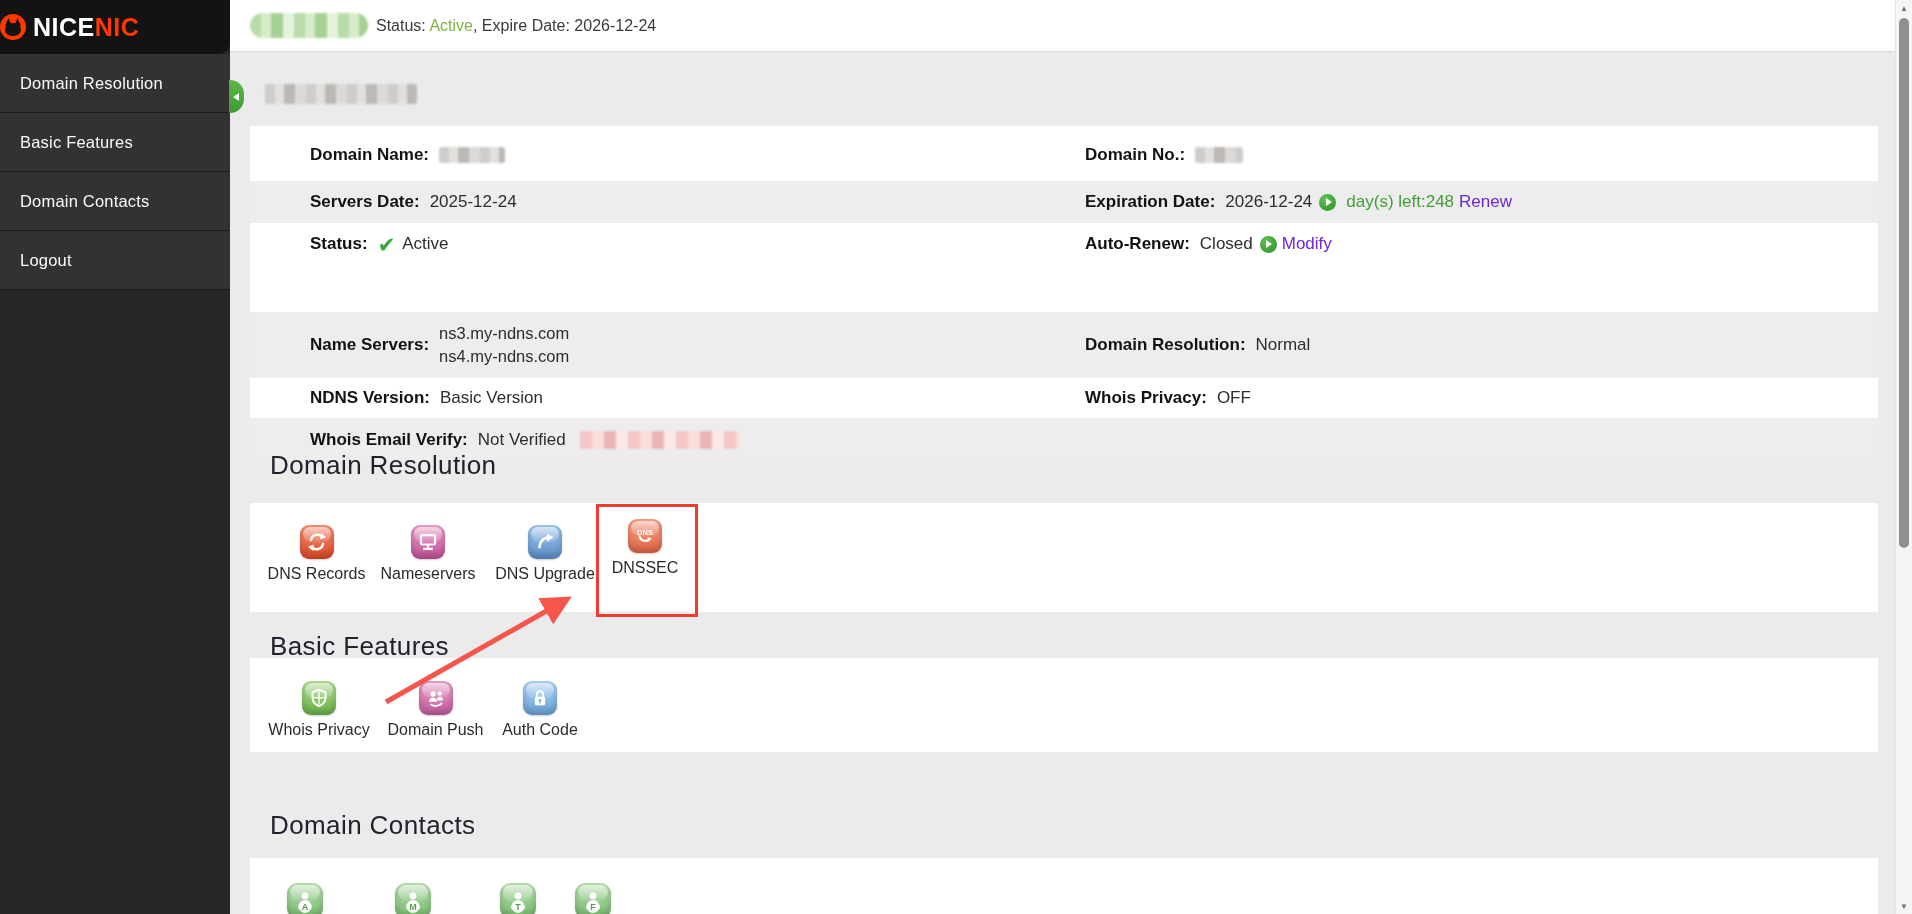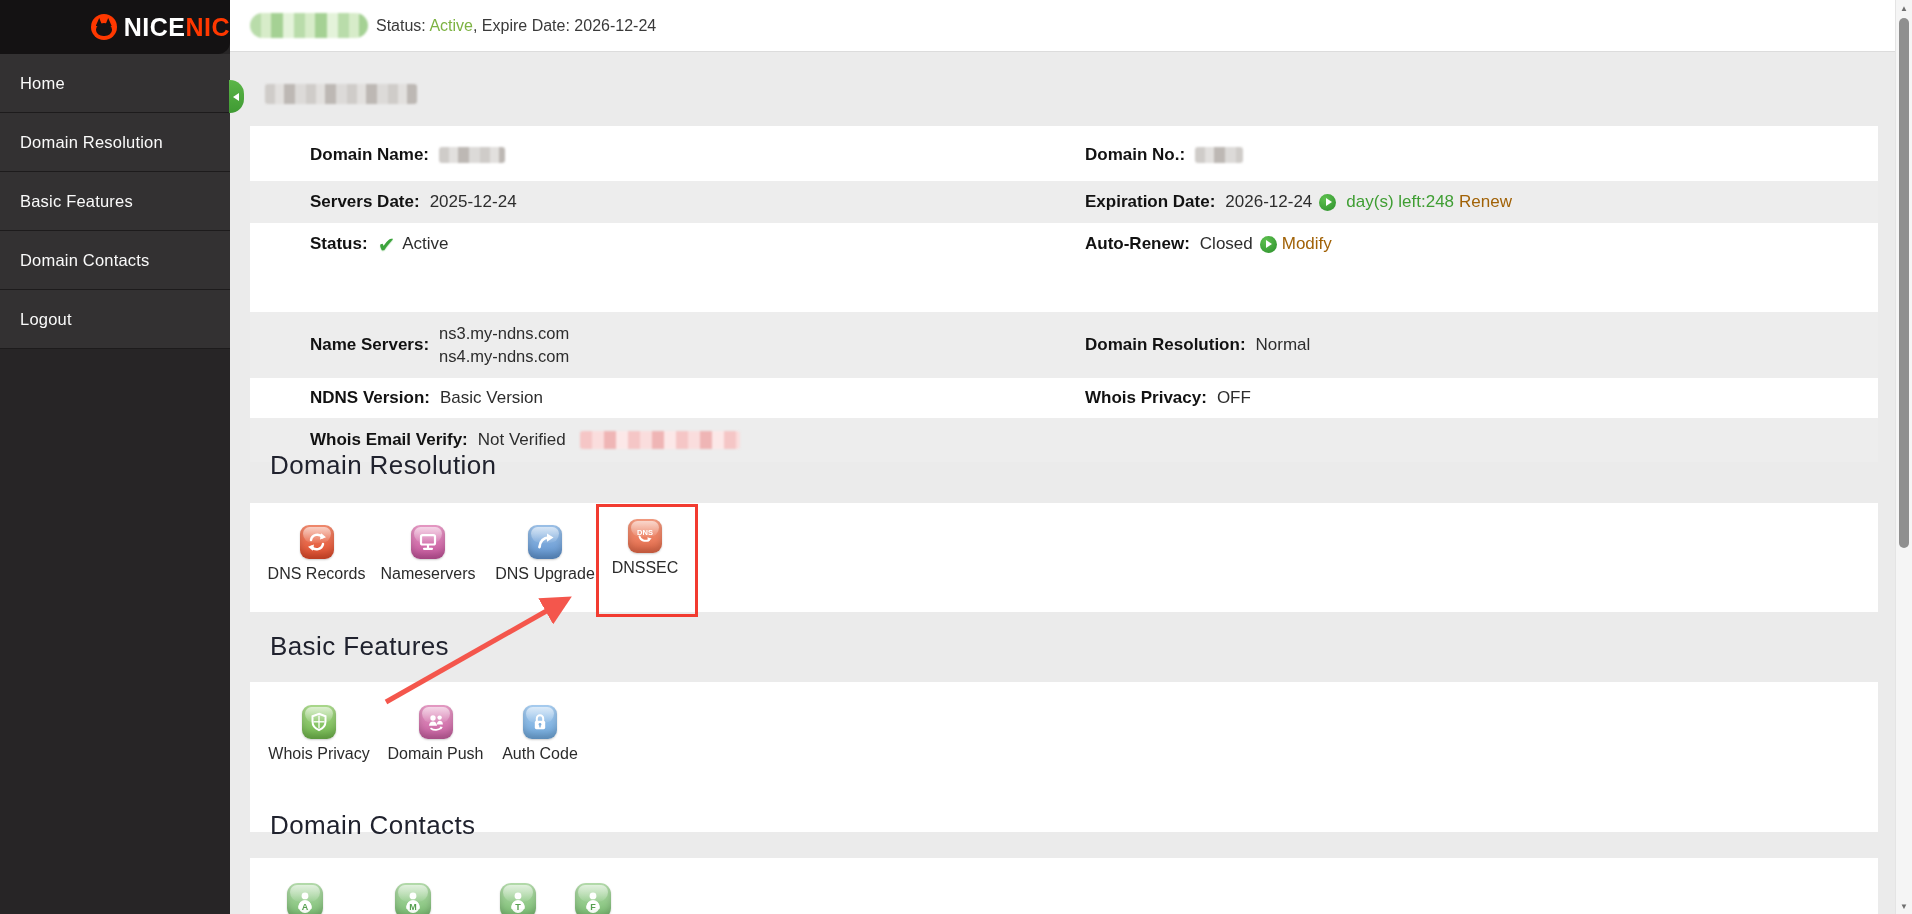--- a/index.html
+++ b/index.html
@@ -2,21 +2,21 @@
 <html><head>
 <meta charset="utf-8">
 <style>
   * { box-sizing: border-box; margin: 0; padding: 0; }
   html,body { background:#ebebeb; }
   body { font-family:"Liberation Sans", sans-serif; }
   .app { position:relative; width:1912px; height:914px; overflow:hidden; background:#ebebeb; }
 
   
   .sidebar { position:absolute; left:0; top:0; width:230px; height:914px; background:#272526; display:flex; flex-direction:column; z-index:5; }
-  .logo { height:54px; background:#141213; border-radius:0 0 12px 0; display:flex; align-items:center; justify-content:flex-end; gap:7px; }
+  .logo { height:54px; background:#141213; border-radius:0 0 12px 0; display:flex; align-items:center; justify-content:flex-start; gap:7px; }
   .logo-mark { width:26px; height:26px; border-radius:50%; background:#ff3800; position:relative; flex:0 0 auto; }
   .logo-mark::before { content:""; position:absolute; left:5px; top:4px; width:16px; height:8px; background:#141213;
     clip-path:polygon(0 100%, 22% 0, 42% 100%, 58% 100%, 78% 0, 100% 100%); }
   .logo-mark::after { content:""; position:absolute; left:5px; top:9px; width:16px; height:13px; background:#141213; border-radius:50% 50% 46% 46%; }
   .logo-text { font-size:25px; font-weight:800; letter-spacing:.5px; color:#fff; }
   .logo-text .red { color:#ff3800; }
   .menu { background:#333132; }
   .menu-item { height:59px; display:flex; align-items:center; padding-left:20px; color:#fafafa; font-size:16.5px; letter-spacing:.2px;
     border-bottom:1px solid #1d1b1c; cursor:pointer; background:#333132; }
   .sidebar-rest { flex:1; background:#272526; }
@@ -42,37 +42,37 @@
   .blur-pink { background-image:
       repeating-linear-gradient(90deg,#f5c6c6 0 12px,#fadddd 12px 24px,#efb5b5 24px 36px,#fce8e8 36px 48px),
       repeating-linear-gradient(0deg, rgba(255,255,255,.5) 0 6px, rgba(200,120,120,.22) 6px 12px); }
   .pill { width:118px; height:25px; border-radius:13px; }
   .title-blur { position:absolute; left:265px; top:84px; width:152px; height:20px; }
 
   
   .card { position:absolute; left:250px; width:1628px; background:#fff; }
   .card1 { top:126px; height:292px; padding-top:3px; }
   .card2 { top:503px; height:109px; }
-  .card3 { top:682px; height:150px;text-decoration:underline; }
+  .card3 { top:658px; height:94px;text-decoration:underline; }
   .card4 { top:858px; height:60px; }
   .section-heading { position:absolute; left:270px; font-size:26px; font-weight:500; color:#20222e; letter-spacing:.4px; }
   .h1 { top:450px; } .h2 { top:631px; } .h3 { top:810px; }
 
   
   .info-row { display:grid; grid-template-columns:775px 1fr; align-items:stretch; }
   .info-row.alt { background:#ededed; }
   .cell { display:flex; align-items:center; padding-left:60px; font-size:17px; color:#2d2d2d; }
   .cell b { color:#121212; font-weight:700; margin-right:10px; white-space:nowrap; }
   .r1 { height:52px; } .r2 { height:42px; } .r3 { height:42px; } .r4 { height:66px;margin-top:47px; } .r5 { height:40px; } .r6 { height:44px; }
   .val-blur { width:66px; height:16px; display:inline-block; }
   .val-blur.small { width:48px; }
   .email-blur { width:160px; height:18px; display:inline-block; margin-left:14px; }
   .ns-lines { display:flex; flex-direction:column; justify-content:center; line-height:1.4; font-size:16.5px; }
   .green-txt { color:#3f9e33; margin:0 5px; }
-  .link-txt { color:#a16207; cursor:pointer; }
+  .link-txt { color:#6d28d9; cursor:pointer; }
   .gc { display:inline-flex; width:17px; height:17px; border-radius:50%; margin:0 5px 0 7px; flex:0 0 auto;
     background:radial-gradient(circle at 35% 28%, #5ec14f, #2c8f2c); align-items:center; justify-content:center; }
   .gc::after { content:""; width:0; height:0; border-top:4px solid transparent; border-bottom:4px solid transparent; border-left:6px solid #fff; margin-left:2px; }
   .check { color:#3ca43c; font-size:21px; margin-right:7px; line-height:1; text-shadow:0 1px 1px rgba(60,164,60,.35); }
 
   
   .feat-item { position:absolute; display:flex; flex-direction:column; align-items:center; cursor:pointer; }
   .feat-label { margin-top:6px; font-size:16px; color:#2b2b2b; white-space:nowrap; }
   .ic { width:34px; height:34px; border-radius:9px; position:relative; display:flex; align-items:center; justify-content:center;
     box-shadow:inset 0 -5px 7px rgba(0,0,0,.18), 0 1px 2px rgba(0,0,0,.2); }
@@ -113,23 +113,20 @@
     </div>
   </div>
 
   <div class="sidebar">
     <div class="logo">
       <span class="logo-mark"></span>
       <span class="logo-text"><span>NICE</span><span class="red">NIC</span></span>
     </div>
     <div class="menu">
       <div class="menu-item">
-          <span>Home</span>
-        </div>
-      <div class="menu-item">
           <span>Domain Resolution</span>
         </div>
       <div class="menu-item">
           <span>Basic Features</span>
         </div>
       <div class="menu-item">
           <span>Domain Contacts</span>
         </div>
       <div class="menu-item">
           <span>Logout</span>

